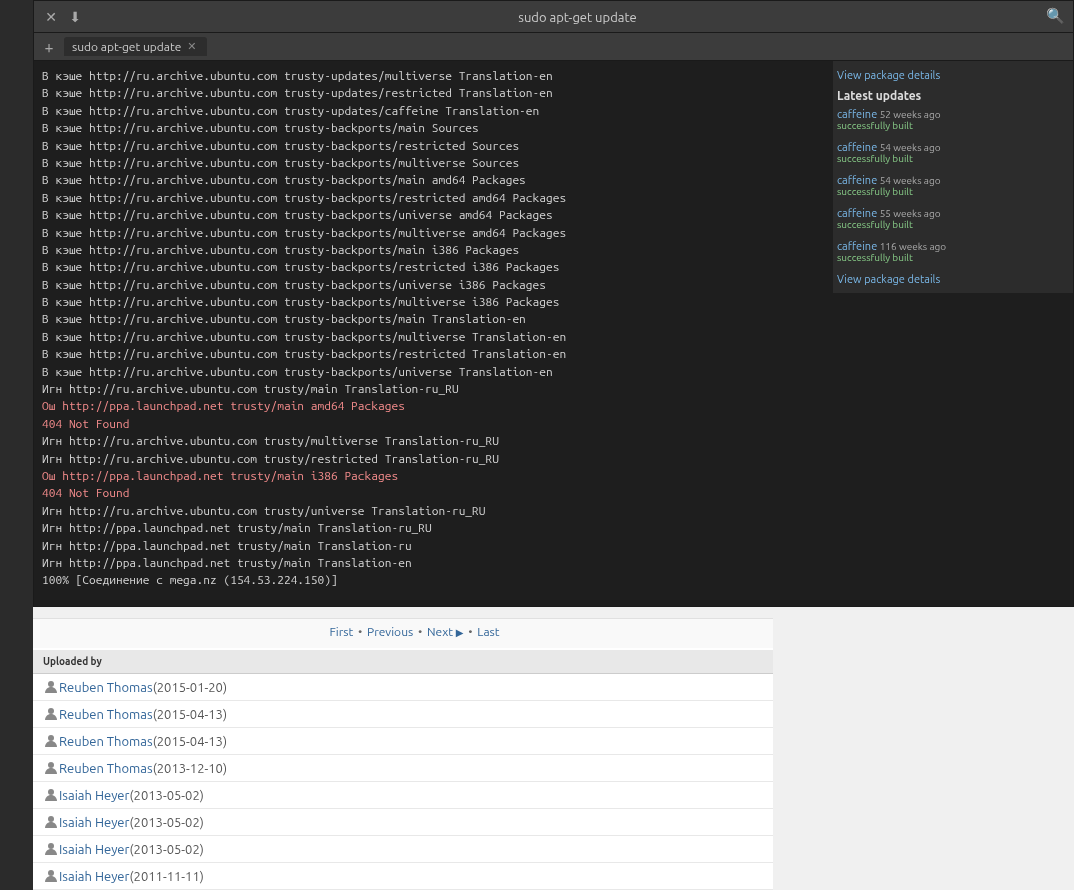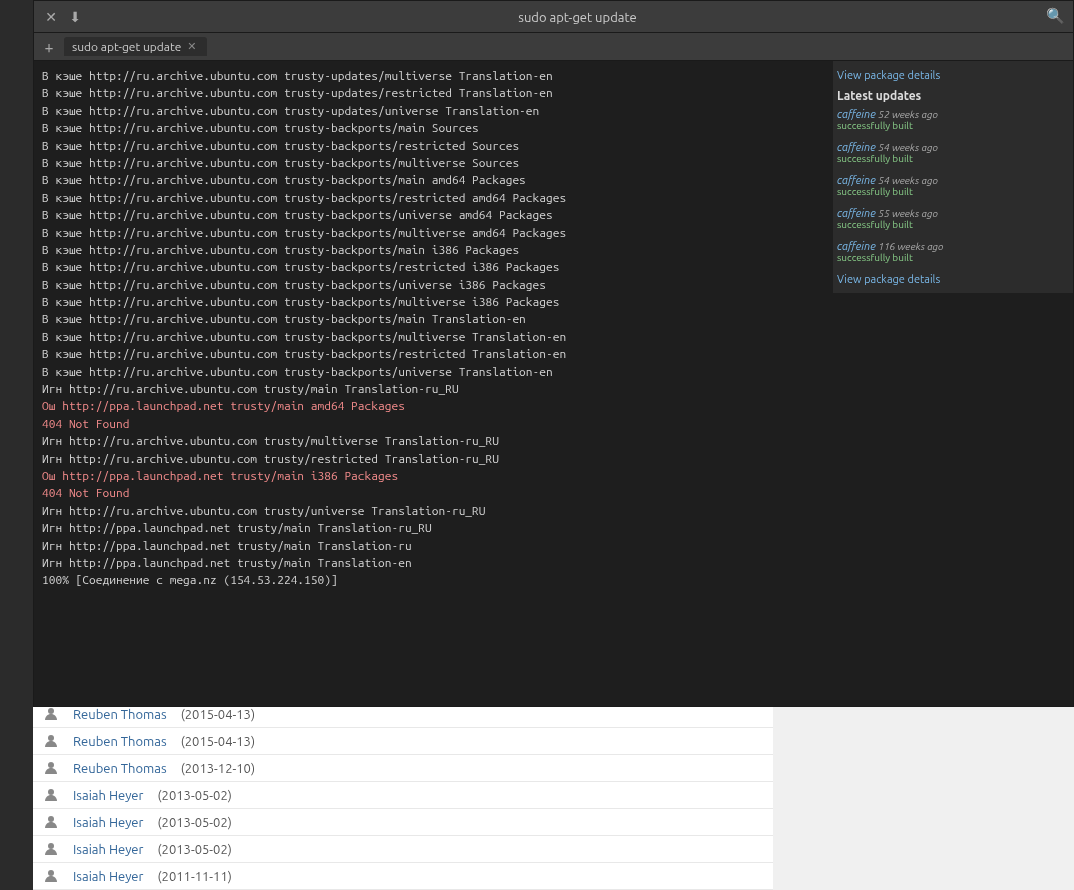--- a/index.html
+++ b/index.html
@@ -83,21 +83,21 @@
       cursor: pointer;
     }
 
     .terminal-content {
       background: #1e1e1e;
       color: #d4d4d4;
       font-family: 'Ubuntu Mono', 'Courier New', monospace;
       font-size: 12px;
       line-height: 1.45;
       padding: 6px 8px;
-      height: 645px;
+      height: 545px;
       overflow: hidden;
     }
 
     .terminal-content .line {
       white-space: nowrap;
     }
     .terminal-content .cursor {
       background: #d4d4d4;
       color: #1e1e1e;
     }
@@ -127,21 +127,20 @@
       margin-bottom: 6px;
     }
 
     .sidebar-update-item {
       margin-bottom: 10px;
     }
 
     .sidebar-update-name {
       color: #7ab8e8;
       font-size: 11px;
-      font-style: italic;
     }
 
     .sidebar-update-time {
       color: #aaa;
       font-size: 10px;
     }
 
     .sidebar-update-status {
       color: #88cc88;
       font-size: 10px;
@@ -184,21 +183,21 @@
       font-weight: bold;
       color: #333;
       border-bottom: 1px solid #ccc;
     }
 
     .uploaded-by-row {
       display: flex;
       align-items: center;
       padding: 5px 10px;
       border-bottom: 1px solid #e8e8e8;
-      gap: 14px;
+      gap: 0;
       font-size: 13px;
     }
 
     .uploaded-by-row .user-icon {
       width: 16px;
       height: 16px;
       color: #888;
       flex-shrink: 0;
     }
 
@@ -239,21 +238,21 @@
     <div class="terminal-tab-new">+</div>
     <div class="terminal-tab">
       <span>sudo apt-get update</span>
       <span class="terminal-tab-close">✕</span>
     </div>
   </div>
 
   <div class="terminal-content" id="terminal-lines">
   <div class="line">В кэше http://ru.archive.ubuntu.com  trusty-updates/multiverse Translation-en</div>
       <div class="line">В кэше http://ru.archive.ubuntu.com  trusty-updates/restricted Translation-en</div>
-      <div class="line">В кэше http://ru.archive.ubuntu.com  trusty-updates/universe Translation-en</div>
+      <div class="line">В кэше http://ru.archive.ubuntu.com  trusty-updates/caffeine Translation-en</div>
       <div class="line">В кэше http://ru.archive.ubuntu.com  trusty-backports/main Sources</div>
       <div class="line">В кэше http://ru.archive.ubuntu.com  trusty-backports/restricted Sources</div>
       <div class="line">В кэше http://ru.archive.ubuntu.com  trusty-backports/multiverse Sources</div>
       <div class="line">В кэше http://ru.archive.ubuntu.com  trusty-backports/main amd64 Packages</div>
       <div class="line">В кэше http://ru.archive.ubuntu.com  trusty-backports/restricted amd64 Packages</div>
       <div class="line">В кэше http://ru.archive.ubuntu.com  trusty-backports/universe amd64 Packages</div>
       <div class="line">В кэше http://ru.archive.ubuntu.com  trusty-backports/multiverse amd64 Packages</div>
       <div class="line">В кэше http://ru.archive.ubuntu.com  trusty-backports/main i386 Packages</div>
       <div class="line">В кэше http://ru.archive.ubuntu.com  trusty-backports/restricted i386 Packages</div>
       <div class="line">В кэше http://ru.archive.ubuntu.com  trusty-backports/universe i386 Packages</div>

